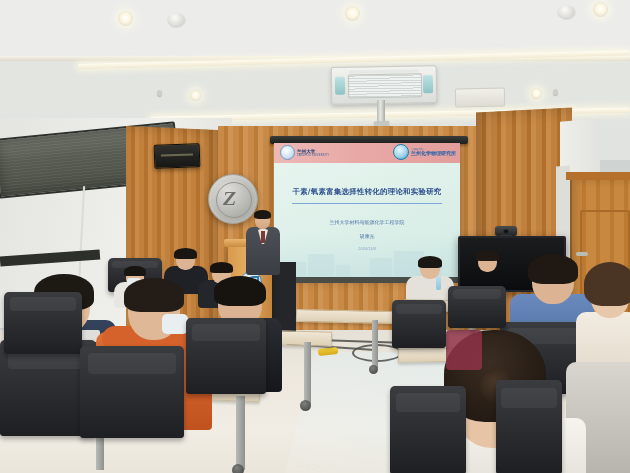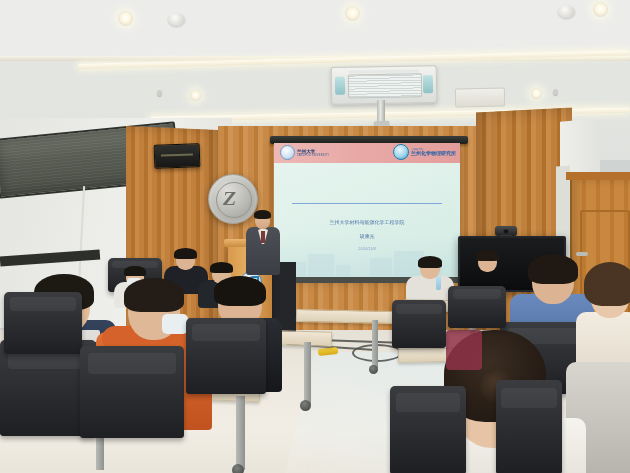--- a/index.html
+++ b/index.html
@@ -272,20 +272,21 @@
       </div>
       <div class="logo-right">
         <div class="logo-badge2"></div>
         <div>
           <div class="logo-sub2">中国科学院</div>
           <div class="logo-txt2">兰州化学物理研究所</div>
         </div>
       </div>
     </div>
 
+    <div class="slide-title">干素/氧素富集选择性转化的理论和实验研究</div>
     <div class="slide-rule"></div>
     <div class="slide-affil">兰州大学材料与能源化学工程学院</div>
     <div class="slide-name">胡康光</div>
     <div class="slide-date">2024/11/8</div>
 
     <div class="slide-wm">
       <div class="bldg" style="left:14px;width:18px;height:16px"></div>
       <div class="bldg" style="left:34px;width:26px;height:24px"></div>
       <div class="bldg" style="left:62px;width:14px;height:13px"></div>
       <div class="bldg" style="left:96px;width:22px;height:20px"></div>

